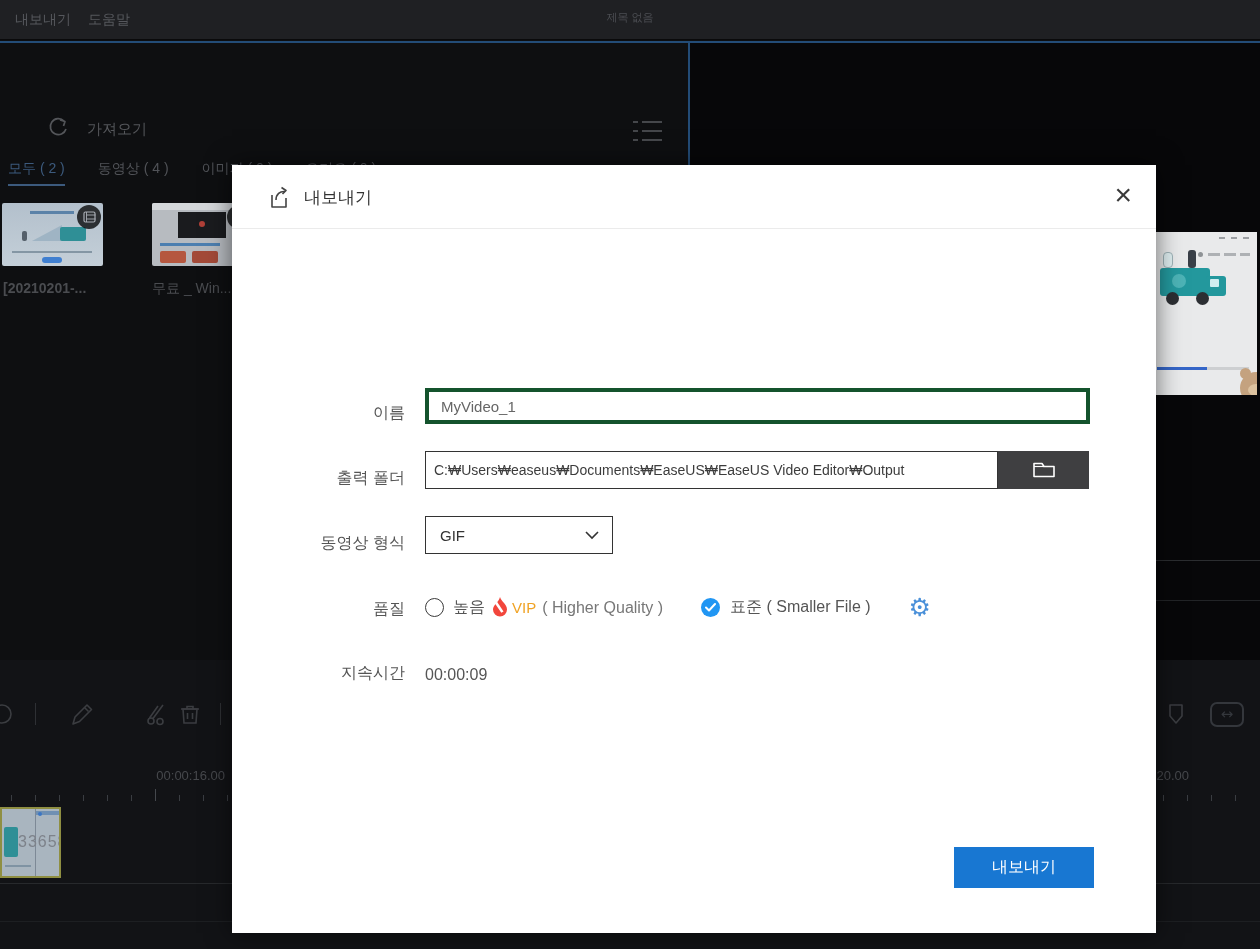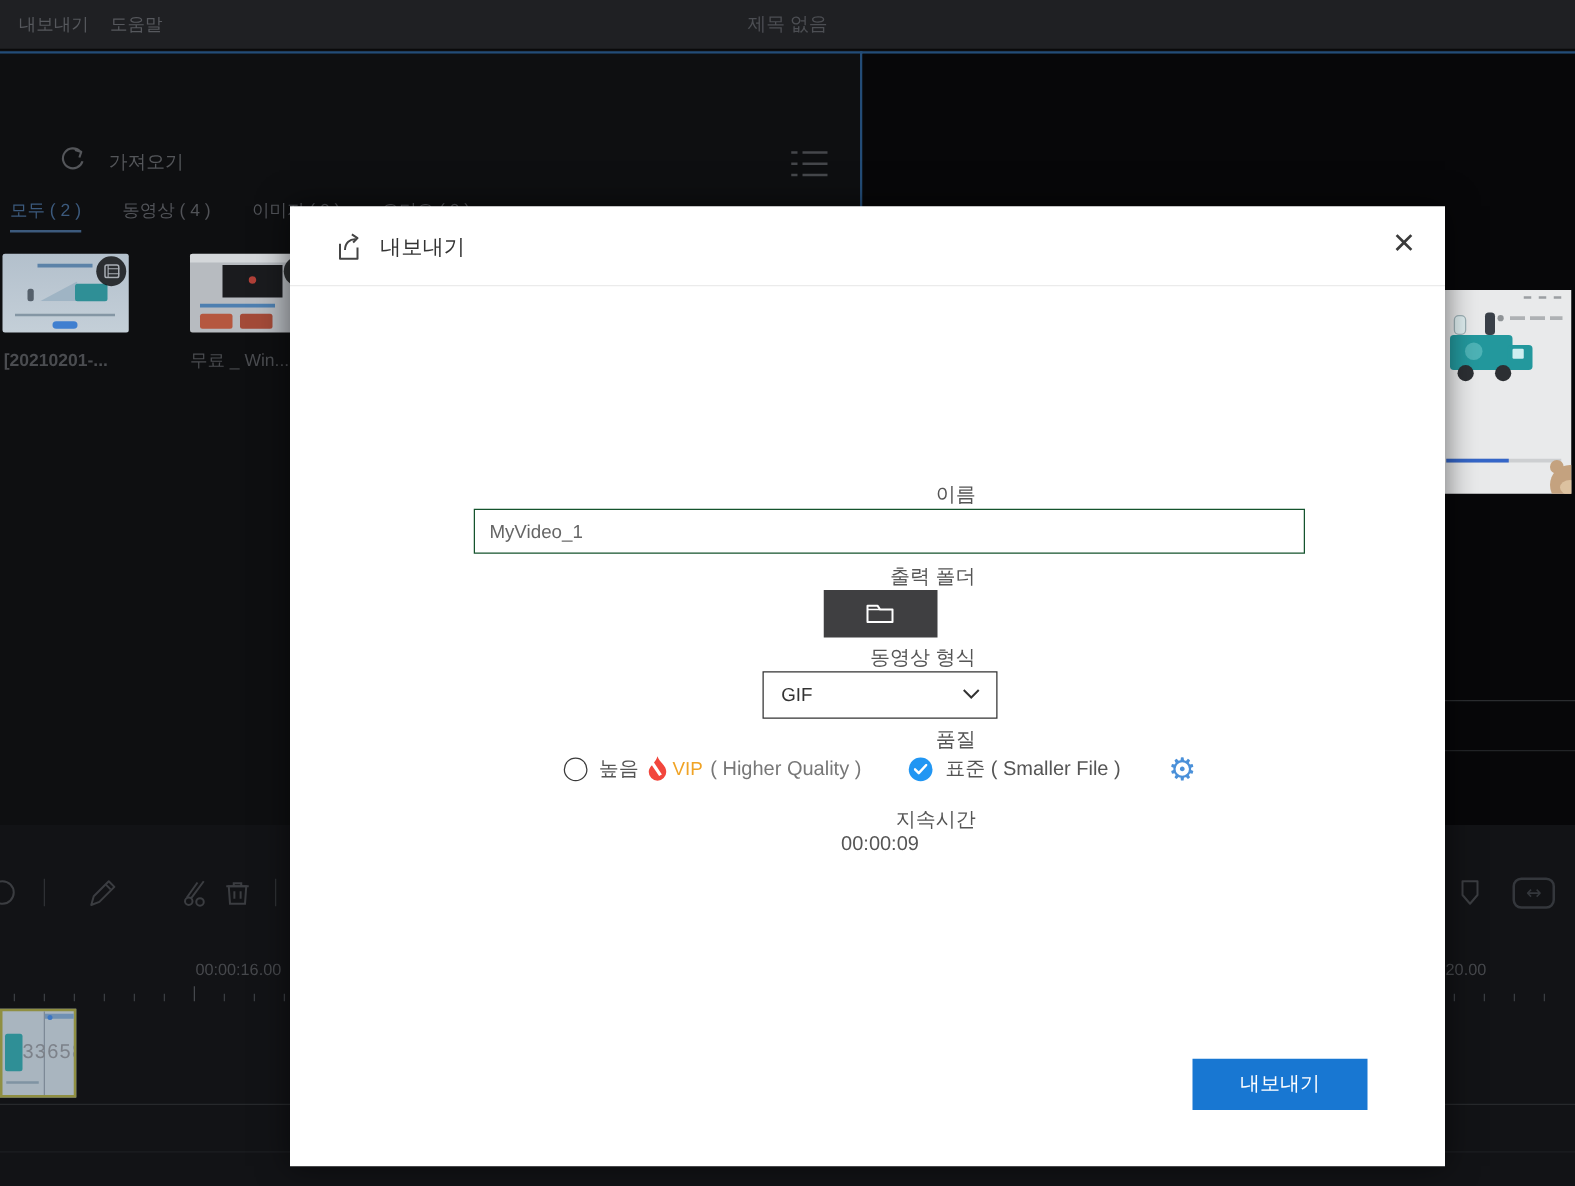--- a/index.html
+++ b/index.html
@@ -3,21 +3,21 @@
 <meta charset="utf-8">
 <style>
   * { margin:0; padding:0; box-sizing:border-box; }
   body { background:#000; font-family:"Liberation Sans", sans-serif; }
   .stage { position:relative; width:1260px; height:949px; background:#0d0e10; overflow:hidden; }
 
   
   .menubar { position:absolute; left:0; top:0; width:1260px; height:40px; background:#1f2023; border-bottom:1px solid #0a0a0b; }
   .menu-item { position:absolute; top:11px; font-size:14px; color:#56585d; cursor:default; }
   .menu-item.m0 { left:15px; } .menu-item.m1 { left:88px; }
-  .app-title { position:absolute; top:10px; left:0; width:1260px; text-align:center; font-size:15px; color:#4c4e53; }
+  .app-title { position:absolute; top:10px; left:0; width:1260px; text-align:center; font-size:11px; color:#4c4e53; }
 
   .blue-top-line { position:absolute; left:0; top:41px; width:1260px; height:2px; background:#234c77; }
   .media-panel { position:absolute; left:0; top:43px; width:688px; height:617px; background:#0e0f11; }
   .media-panel-right-border { position:absolute; left:688px; top:41px; width:2px; height:619px; background:#234c77; }
 
   .import-row { position:absolute; left:45px; top:74px; display:flex; align-items:center; gap:16px; color:#54565a; }
   .import-row svg { display:block; }
   .import-label { font-size:15px; }
   .list-icon { position:absolute; left:633px; top:76px; width:30px; height:24px; }
   .list-icon .li-row { position:absolute; left:0; height:2px; background:#45474b; }
@@ -95,27 +95,27 @@
   
   .dialog { position:absolute; left:232px; top:165px; width:924px; height:768px; background:#ffffff; z-index:10; box-shadow:0 0 24px rgba(0,0,0,.55); }
   .dlg-header { position:absolute; left:0; top:0; width:924px; height:64px; border-bottom:1px solid #ebebeb; }
   .dlg-header-icon { position:absolute; left:32px; top:17px; }
   .dlg-title { position:absolute; left:72px; top:21px; font-size:17px; color:#333; }
   .dlg-close { position:absolute; right:24px; top:10px; font-size:30px; font-weight:300; color:#3a3a3a; cursor:pointer; line-height:1.3; }
   .dlg-tabs { position:absolute; left:296px; top:94px; display:flex; gap:4px; }
   .dlg-tab { width:184px; height:37px; background:#fff; border:1px solid #c8c8c8; color:#8a8a8a; font-size:16px; display:flex; align-items:center; justify-content:center; cursor:pointer; }
   .dlg-tab.active { border:1px solid #4aa0dc; color:#4aa0dc; }
 
-  .row { position:absolute; left:0; width:924px; height:38px; display:flex; align-items:center;flex-direction:column; }
+  .row { position:absolute; left:0; width:924px; height:38px; display:flex; align-items:flex-end; }
   .row-name { top:221px; } .row-output { top:286px; } .row-format { top:351px; }
   .row-quality { top:417px; } .row-duration { top:481px; }
   .row .lbl { width:173px; text-align:right; font-size:16px; color:#555; flex:none; }
   .row .content { margin-left:20px; display:flex; align-items:center; }
 
-  .txt-input { width:665px; height:36px; border:1px solid #14532d; font-size:15px; color:#666; padding:0 12px; font-family:"Liberation Sans",sans-serif; background:#fff;margin-left:14px; }
+  .txt-input { width:665px; height:36px; border:4px solid #14532d; font-size:15px; color:#666; padding:0 12px; font-family:"Liberation Sans",sans-serif; background:#fff; }
   .path-input { width:573px; height:38px; border:1px solid #333; font-size:14px; color:#3c3c3c; padding:0 8px; font-family:"Liberation Sans",sans-serif; background:#fff; }
   .folder-btn { width:91px; height:38px; background:#3f3f41; border:none; display:flex; align-items:center; justify-content:center; cursor:pointer; }
   .select-box { width:188px; height:38px; border:1px solid #333; display:flex; align-items:center; justify-content:space-between; padding:0 12px 0 14px; cursor:pointer; }
   .select-value { font-size:15px; color:#333; }
 
   .radio { width:19px; height:19px; border-radius:50%; border:1.5px solid #3a3a3a; background:#fff; flex:none; cursor:pointer; }
   .radio-checked { width:19px; height:19px; border-radius:50%; background:#2196f3; flex:none; display:flex; align-items:center; justify-content:center; cursor:pointer; }
   .q-opt { display:flex; align-items:center; cursor:pointer; }
   .q-text { font-size:16px; color:#555; margin-left:9px; }
   .vip-text { font-size:15px; color:#f0a325; margin-left:1px; }
@@ -345,20 +345,21 @@
     <div class="row row-name">
       <span class="lbl">이름</span>
       <div class="content">
         <input class="txt-input" type="text" value="MyVideo_1" style="">
       </div>
     </div>
 
     <div class="row row-output">
       <span class="lbl">출력 폴더</span>
       <div class="content">
+        <input class="path-input" type="text" value="C:₩Users₩easeus₩Documents₩EaseUS₩EaseUS Video Editor₩Output" style="">
         <button class="folder-btn">
           <span>
             <svg width="26" height="22" viewBox="0 0 26 22" fill="none" stroke="#ffffff" stroke-width="1.6" stroke-linejoin="round">
               <path d="M3 5.5 h8 l2 3 h10 v10 h-20 Z"></path>
               <path d="M3 8.5 h10" stroke-width="1.2"></path>
             </svg>
           </span>
         </button>
       </div>
     </div>

